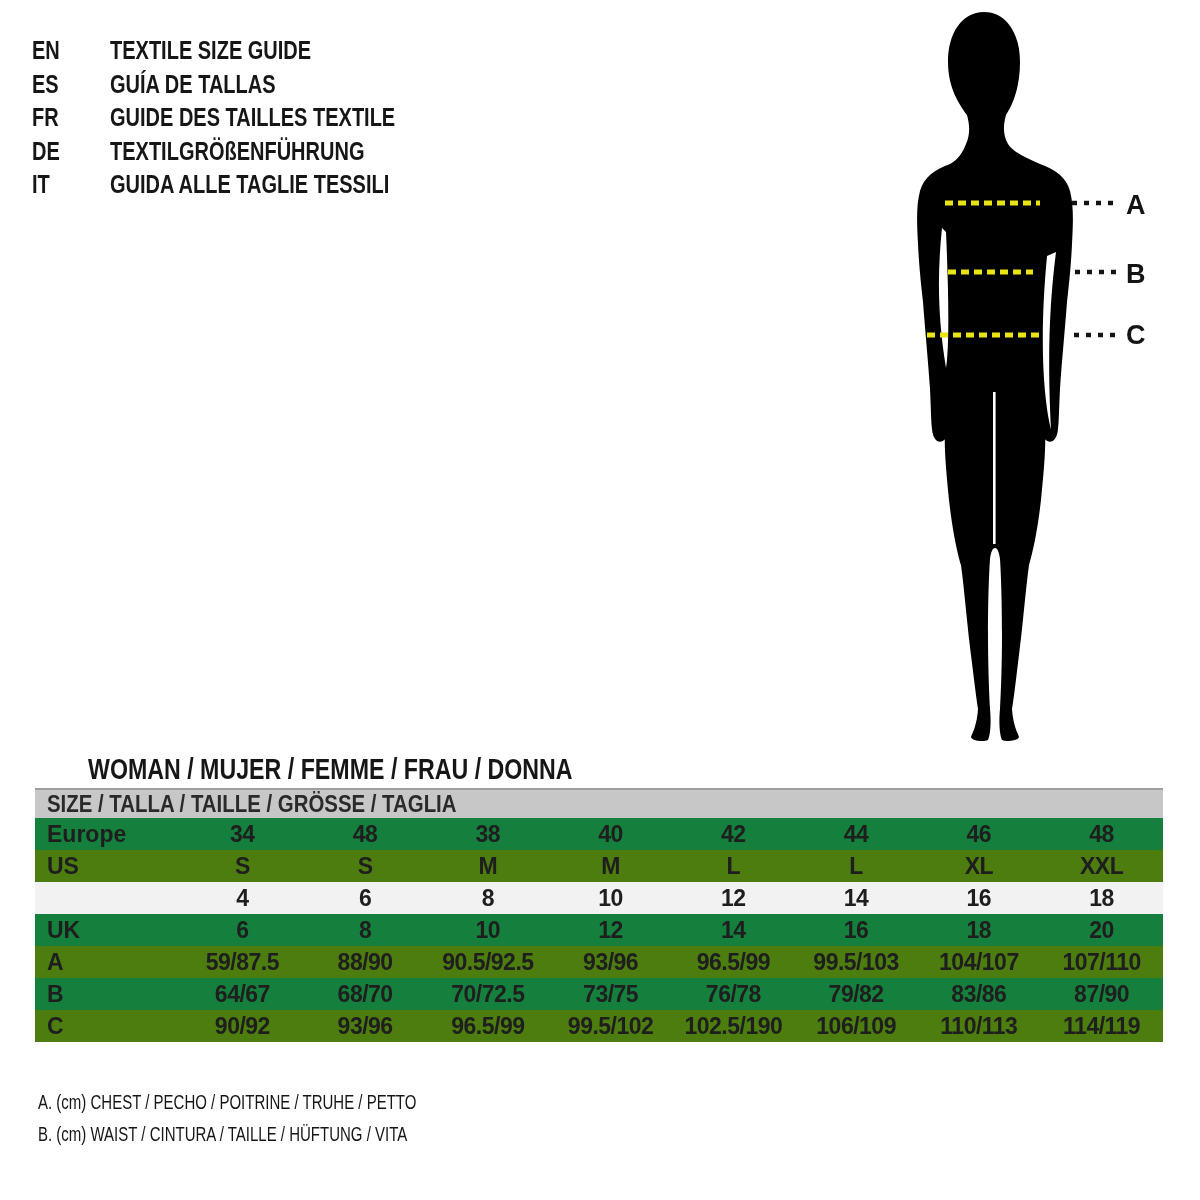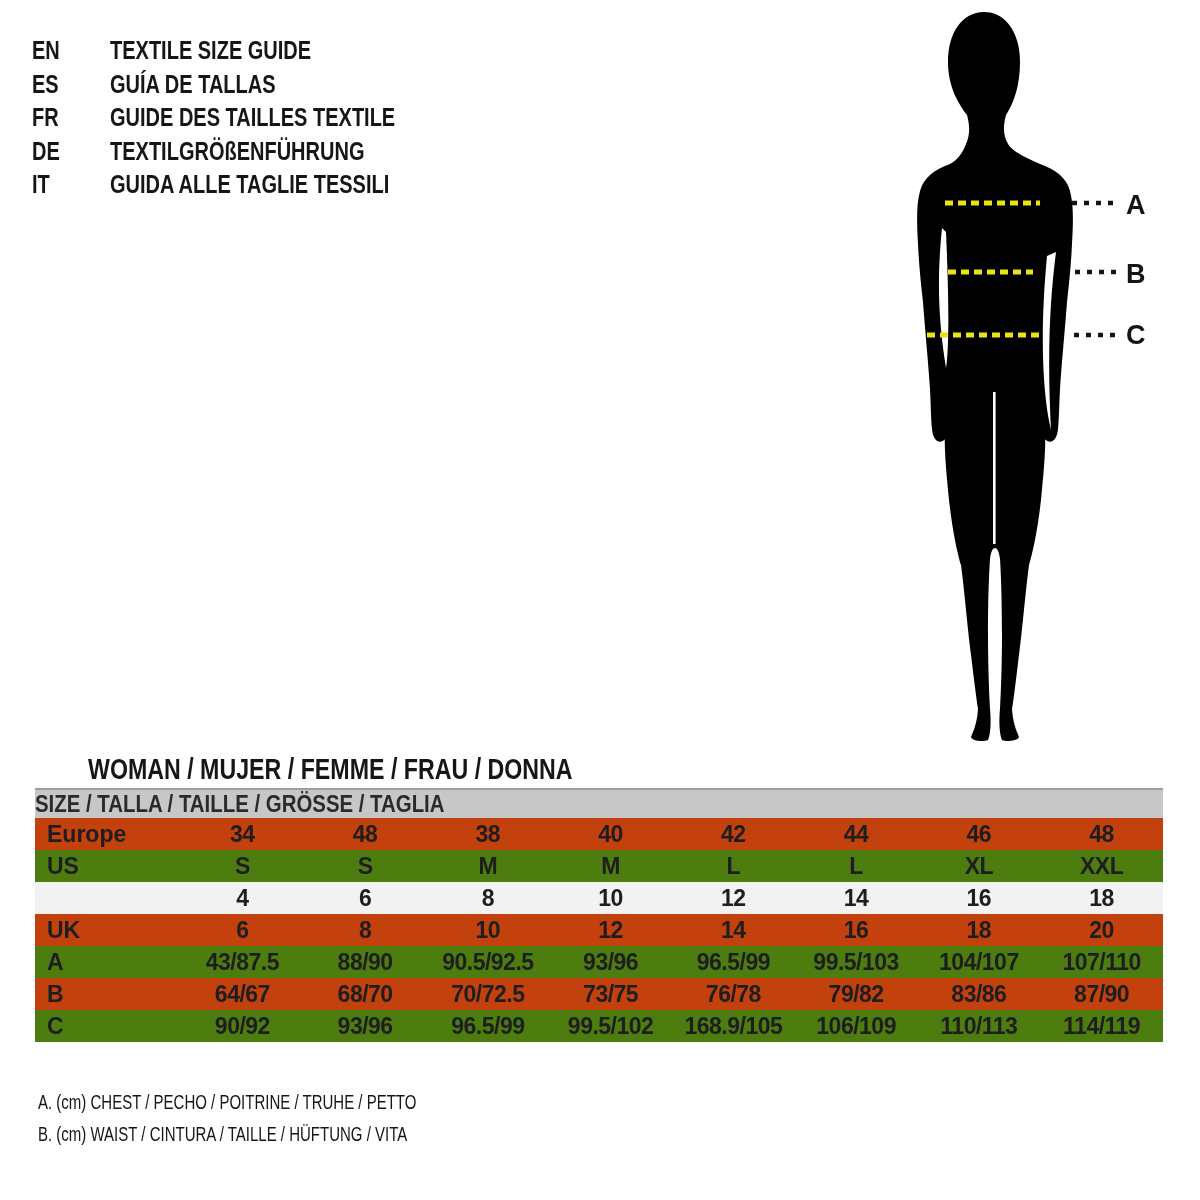--- a/index.html
+++ b/index.html
@@ -21,25 +21,25 @@
   #mlabel-a{top:190px;}
   #mlabel-b{top:259px;}
   #mlabel-c{top:320px;}
 
   
   #section-title{position:absolute;left:40px;top:753px;font-size:29px;font-weight:700;margin-left:48px;}
 
   
   #size-table{position:absolute;left:35px;top:788px;width:1128px;}
   .thead{box-sizing:border-box;height:30px;background:#c7c7c7;border-top:2px solid #9e9e9e;
-         display:flex;align-items:center;font-size:24px;font-weight:700;color:#2a2a2a;}
+         display:flex;align-items:center;padding-left:12px;font-size:24px;font-weight:700;color:#2a2a2a;}
   .trow{display:flex;align-items:center;height:32px;font-size:23px;font-weight:700;color:#1e1e1e;}
   .tlabel{width:146px;padding-left:12px;box-sizing:border-box;}
   .tcell{flex:1;text-align:center;letter-spacing:-0.5px;}
-  .shade-white{background:#c2410c;}
+  .shade-white{background:#15803d;}
   .shade-gray{background:#4d7c0f;}
   .shade-light{background:#f2f2f2;}
 
   
   #legend{position:absolute;left:38px;top:1086px;}
   .legend-line{display:flex;align-items:center;height:32px;font-size:20px;font-weight:400;}
 </style>
 </head>
 <body>
 
@@ -156,21 +156,21 @@
           <span class="tcell">8</span>
           <span class="tcell">10</span>
           <span class="tcell">12</span>
           <span class="tcell">14</span>
           <span class="tcell">16</span>
           <span class="tcell">18</span>
           <span class="tcell">20</span>
         </div>
         <div class="trow shade-gray">
           <span class="tlabel">A</span>
-          <span class="tcell">43/87.5</span>
+          <span class="tcell">59/87.5</span>
           <span class="tcell">88/90</span>
           <span class="tcell">90.5/92.5</span>
           <span class="tcell">93/96</span>
           <span class="tcell">96.5/99</span>
           <span class="tcell">99.5/103</span>
           <span class="tcell">104/107</span>
           <span class="tcell">107/110</span>
         </div>
         <div class="trow shade-white">
           <span class="tlabel">B</span>
@@ -182,21 +182,21 @@
           <span class="tcell">79/82</span>
           <span class="tcell">83/86</span>
           <span class="tcell">87/90</span>
         </div>
         <div class="trow shade-gray">
           <span class="tlabel">C</span>
           <span class="tcell">90/92</span>
           <span class="tcell">93/96</span>
           <span class="tcell">96.5/99</span>
           <span class="tcell">99.5/102</span>
-          <span class="tcell">168.9/105</span>
+          <span class="tcell">102.5/190</span>
           <span class="tcell">106/109</span>
           <span class="tcell">110/113</span>
           <span class="tcell">114/119</span>
         </div>
       </div>
   </div>
 
   <div id="legend">
       <div class="legend-line">
         <span class="sx75">A. (cm) CHEST / PECHO / POITRINE / TRUHE / PETTO</span>

